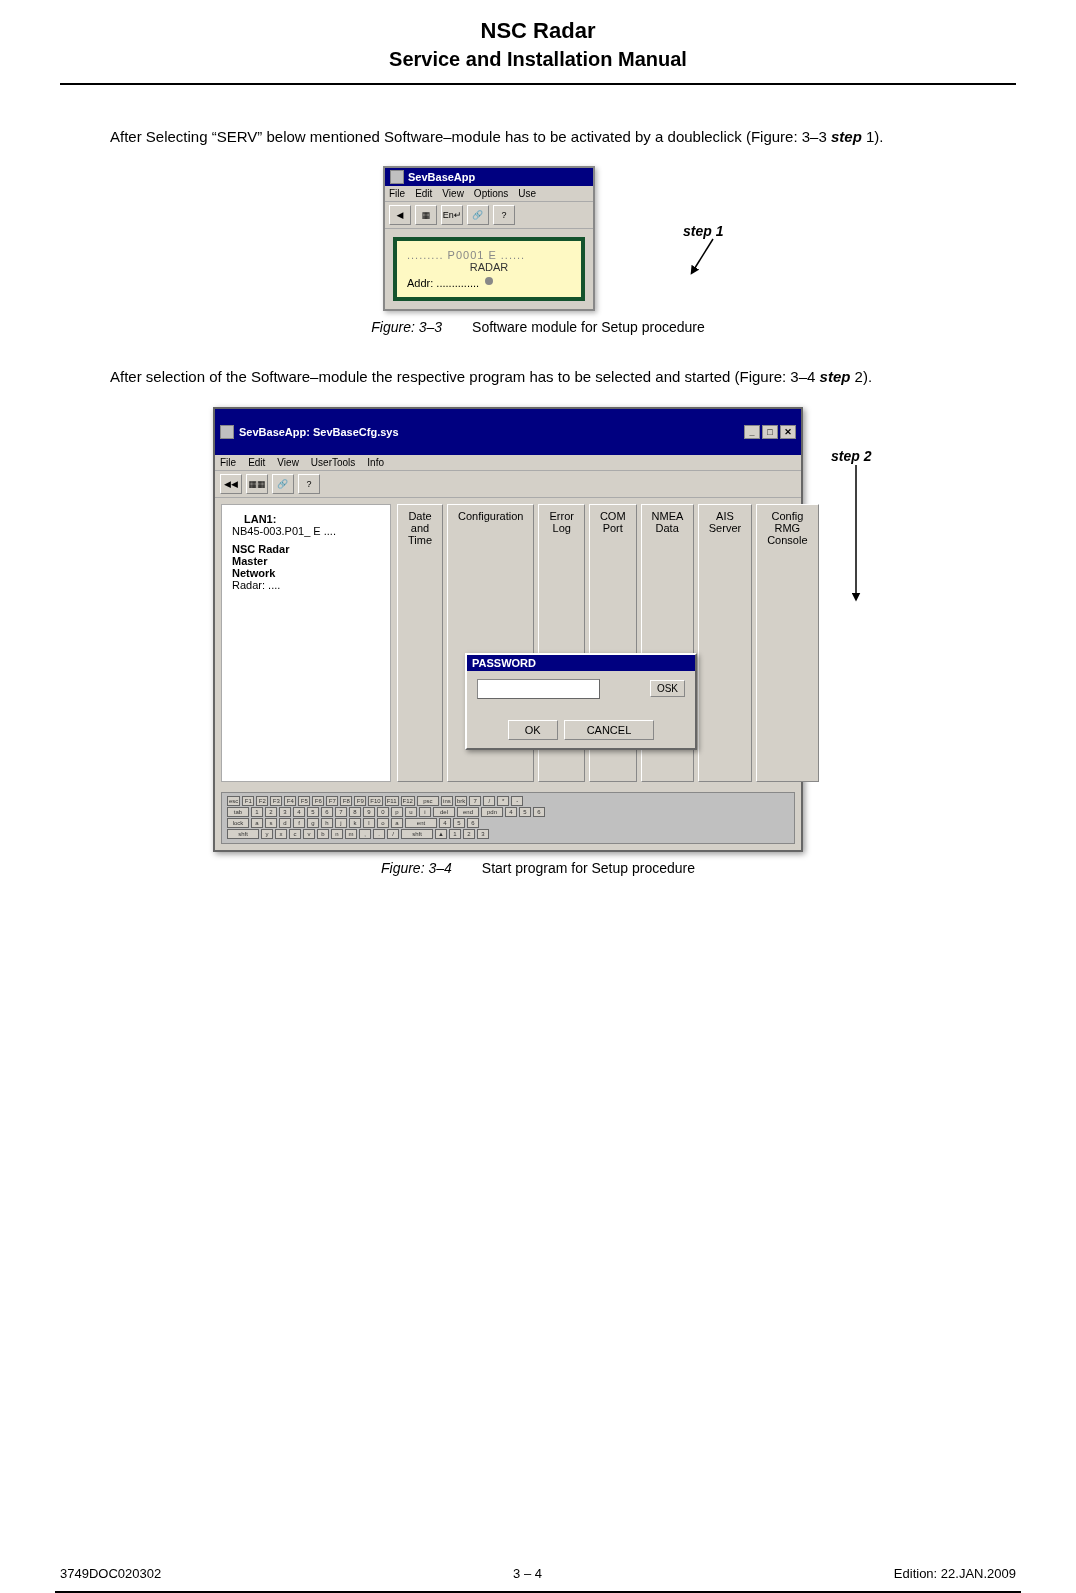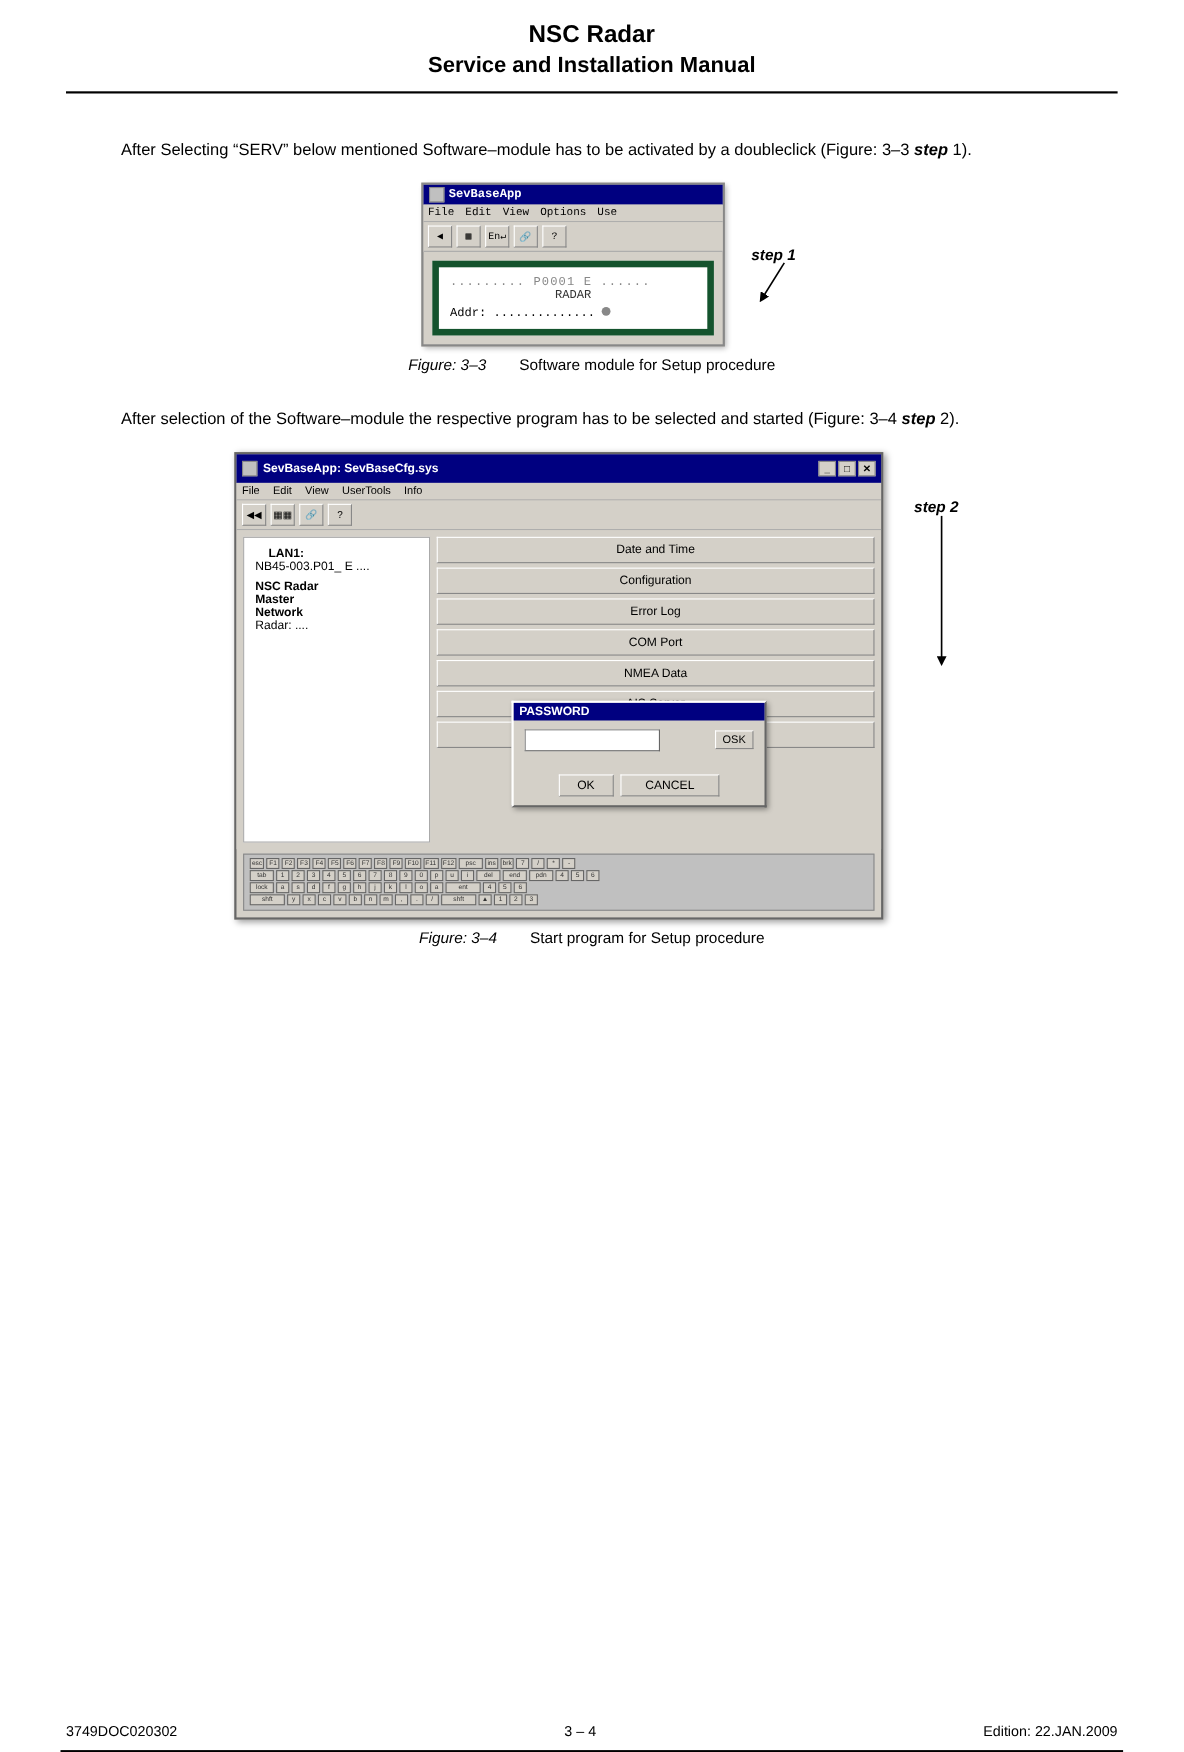--- a/index.html
+++ b/index.html
@@ -58,22 +58,22 @@
     }
     
     .fig1-wrapper {
       position: relative;
       width: 310px;
       margin: 0 auto;
     }
     .win1 {
       border: 2px solid #888;
       background: #d4d0c8;
-      width: 276px;
-      font-family: Liberation Mono, monospace;
+      width: 212px;
+      font-family: Liberation Sans, sans-serif;
       font-size: 11px;
       box-shadow: 2px 2px 5px rgba(0,0,0,0.3);
     }
     .win1-titlebar {
       background: #000080;
       color: white;
       padding: 2px 5px;
       font-size: 11px;
       font-weight: bold;
       display: flex;
@@ -108,24 +108,24 @@
       background: #d4d0c8;
       border: 1px solid #888;
       border-top-color: #fff;
       border-left-color: #fff;
       display: flex;
       align-items: center;
       justify-content: center;
       font-size: 9px;
     }
     .win1-content {
-      background: #ffffff;
+      background: #fef9c3;
       margin: 8px;
       padding: 8px 10px;
-      border: 6px solid #14532d;
+      border: 4px solid #14532d;
       font-size: 11px;
     }
     .dotted-line {
       color: #888;
       letter-spacing: 1px;
     }
     .win1-content-text {
       font-size: 11px;
       text-align: center;
       color: #333;
@@ -152,21 +152,21 @@
       border: 2px solid #666;
       background: #d4d0c8;
       width: 590px;
       font-family: Arial, sans-serif;
       font-size: 11px;
       box-shadow: 2px 2px 6px rgba(0,0,0,0.4);
     }
     .win2-titlebar {
       background: #000080;
       color: white;
-      padding: 6px 5px;
+      padding: 16px 5px;
       font-size: 11px;
       font-weight: bold;
       display: flex;
       align-items: center;
       justify-content: space-between;
     }
     .win2-title-left {
       display: flex;
       align-items: center;
       gap: 5px;
@@ -222,21 +222,21 @@
       font-size: 11px;
       flex-shrink: 0;
     }
     .win2-left .lan-label {
       font-weight: bold;
       padding-left: 12px;
     }
     .win2-right {
       flex: 1;
       display: flex;
-      flex-direction: column;
+      flex-direction: row;
       gap: 4px;
     }
     .menu-btn {
       background: #d4d0c8;
       border: 1px solid #888;
       border-top-color: #fff;
       border-left-color: #fff;
       padding: 5px 10px;
       font-size: 11px;
       text-align: center;

